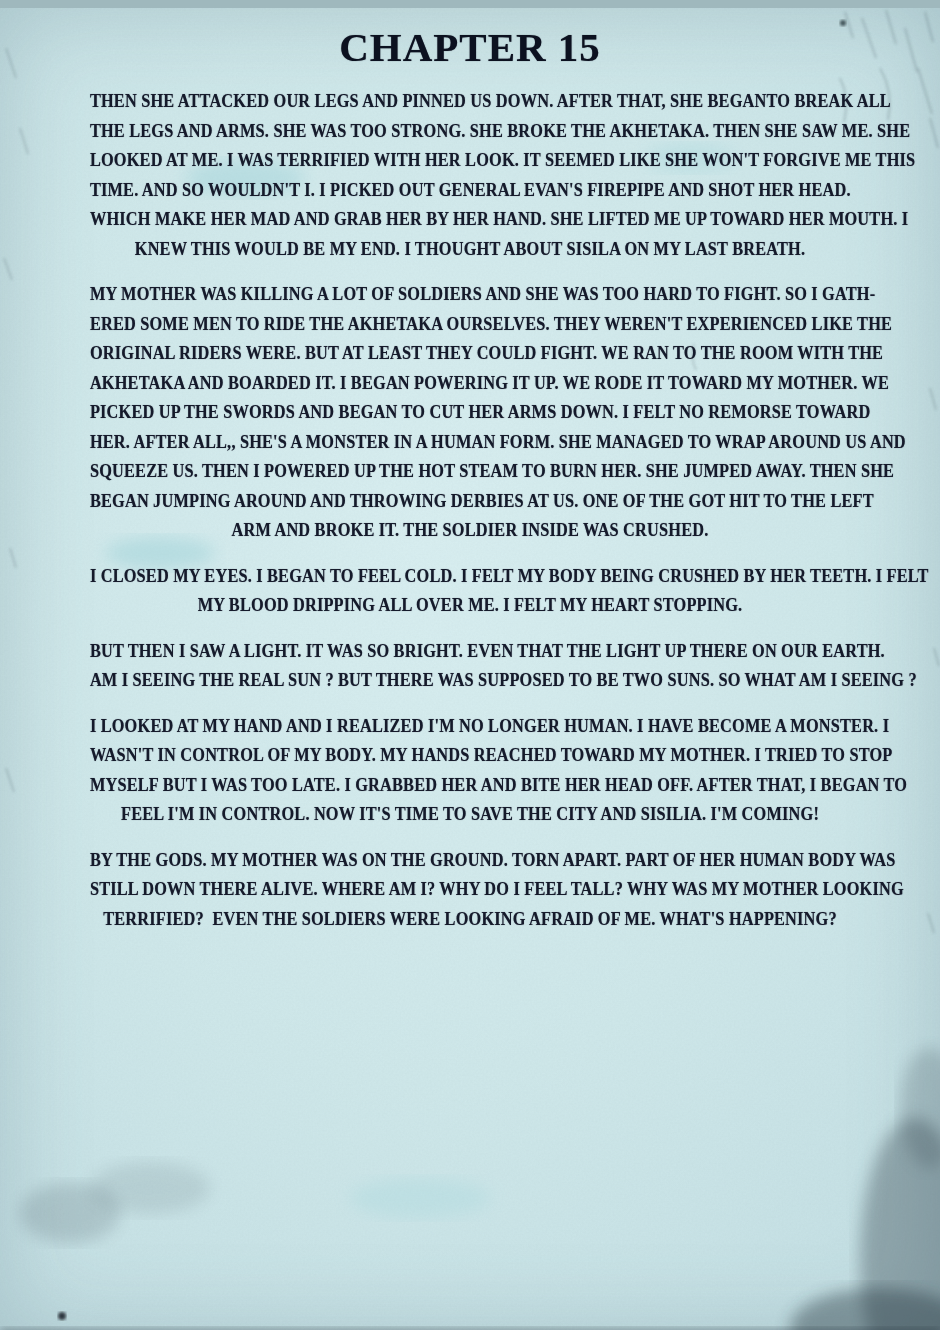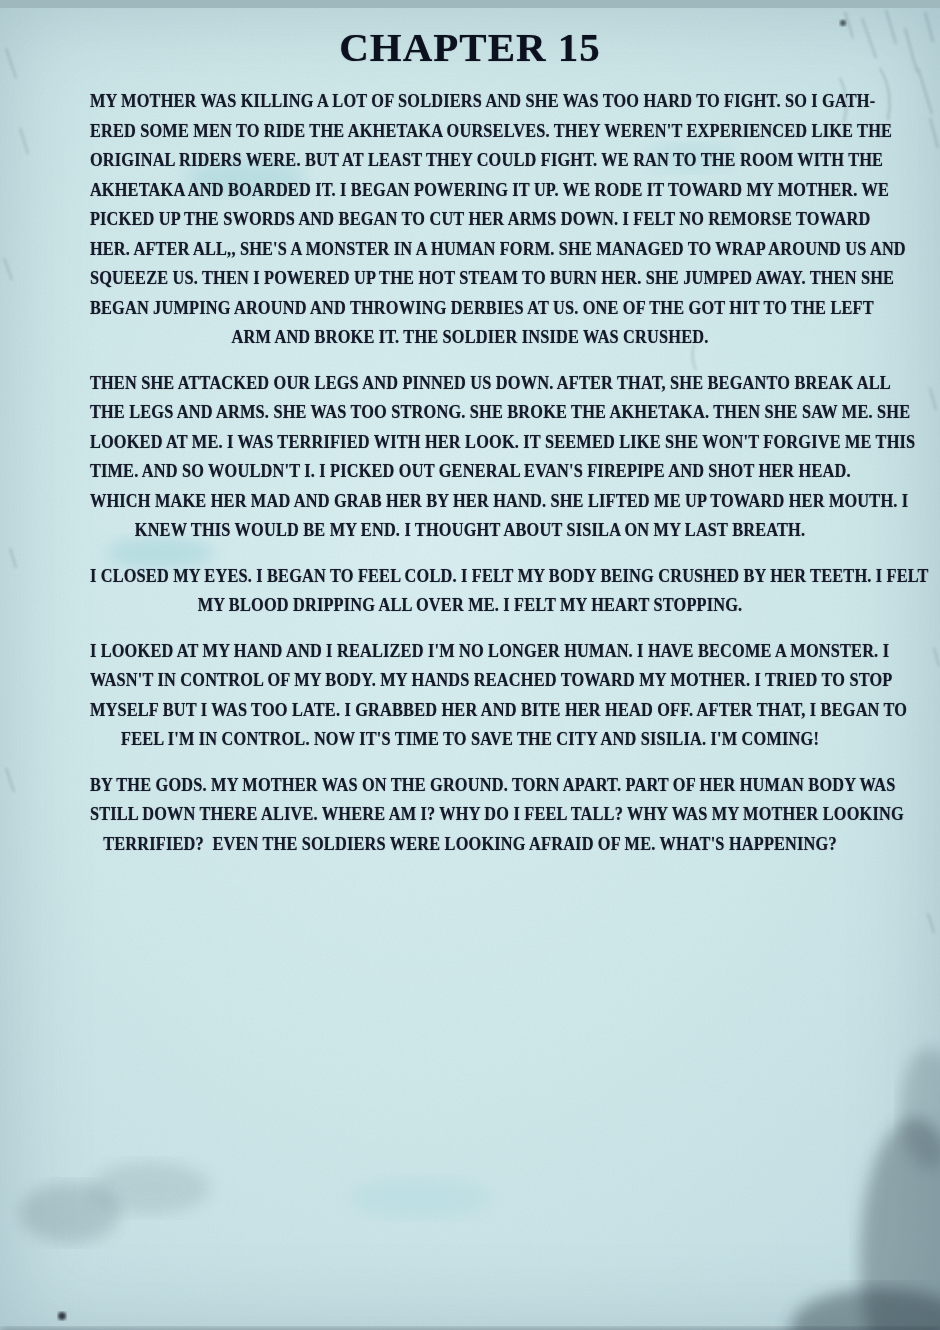--- a/index.html
+++ b/index.html
@@ -107,41 +107,45 @@
 
     <rect x="0" y="1320" width="940" height="14" fill="#27343c" opacity="0.35" filter="url(#blur4)"></rect>
     <rect x="60" y="1324" width="420" height="10" fill="#1d2930" opacity="0.45" filter="url(#blur4)"></rect>
     <rect x="560" y="1324" width="380" height="10" fill="#1d2930" opacity="0.4" filter="url(#blur4)"></rect>
   </svg>
 
   <div class="content">
     <h1 class="title">CHAPTER 15</h1>
     <div class="paragraphs">
         <div class="para">
+          <div class="line">THEN SHE ATTACKED OUR LEGS AND PINNED US DOWN. AFTER THAT, SHE BEGANTO BREAK ALL</div>
+          <div class="line">THE LEGS AND ARMS. SHE WAS TOO STRONG. SHE BROKE THE AKHETAKA. THEN SHE SAW ME. SHE</div>
+          <div class="line">LOOKED AT ME. I WAS TERRIFIED WITH HER LOOK. IT SEEMED LIKE SHE WON'T FORGIVE ME THIS</div>
+          <div class="line">TIME. AND SO WOULDN'T I. I PICKED OUT GENERAL EVAN'S FIREPIPE AND SHOT HER HEAD.</div>
+          <div class="line">WHICH MAKE HER MAD AND GRAB HER BY HER HAND. SHE LIFTED ME UP TOWARD HER MOUTH. I</div>
+          <div class="line">KNEW THIS WOULD BE MY END. I THOUGHT ABOUT SISILA ON MY LAST BREATH.</div>
+        </div>
+        <div class="para">
           <div class="line">MY MOTHER WAS KILLING A LOT OF SOLDIERS AND SHE WAS TOO HARD TO FIGHT. SO I GATH-</div>
           <div class="line">ERED SOME MEN TO RIDE THE AKHETAKA OURSELVES. THEY WEREN'T EXPERIENCED LIKE THE</div>
           <div class="line">ORIGINAL RIDERS WERE. BUT AT LEAST THEY COULD FIGHT. WE RAN TO THE ROOM WITH THE</div>
           <div class="line">AKHETAKA AND BOARDED IT. I BEGAN POWERING IT UP. WE RODE IT TOWARD MY MOTHER. WE</div>
           <div class="line">PICKED UP THE SWORDS AND BEGAN TO CUT HER ARMS DOWN. I FELT NO REMORSE TOWARD</div>
           <div class="line">HER. AFTER ALL,, SHE'S A MONSTER IN A HUMAN FORM. SHE MANAGED TO WRAP AROUND US AND</div>
           <div class="line">SQUEEZE US. THEN I POWERED UP THE HOT STEAM TO BURN HER. SHE JUMPED AWAY. THEN SHE</div>
           <div class="line">BEGAN JUMPING AROUND AND THROWING DERBIES AT US. ONE OF THE GOT HIT TO THE LEFT</div>
           <div class="line">ARM AND BROKE IT. THE SOLDIER INSIDE WAS CRUSHED.</div>
         </div>
         <div class="para">
-          <div class="line">THEN SHE ATTACKED OUR LEGS AND PINNED US DOWN. AFTER THAT, SHE BEGANTO BREAK ALL</div>
-          <div class="line">THE LEGS AND ARMS. SHE WAS TOO STRONG. SHE BROKE THE AKHETAKA. THEN SHE SAW ME. SHE</div>
-          <div class="line">LOOKED AT ME. I WAS TERRIFIED WITH HER LOOK. IT SEEMED LIKE SHE WON'T FORGIVE ME THIS</div>
-          <div class="line">TIME. AND SO WOULDN'T I. I PICKED OUT GENERAL EVAN'S FIREPIPE AND SHOT HER HEAD.</div>
-          <div class="line">WHICH MAKE HER MAD AND GRAB HER BY HER HAND. SHE LIFTED ME UP TOWARD HER MOUTH. I</div>
-          <div class="line">KNEW THIS WOULD BE MY END. I THOUGHT ABOUT SISILA ON MY LAST BREATH.</div>
+          <div class="line">I CLOSED MY EYES. I BEGAN TO FEEL COLD. I FELT MY BODY BEING CRUSHED BY HER TEETH. I FELT</div>
+          <div class="line">MY BLOOD DRIPPING ALL OVER ME. I FELT MY HEART STOPPING.</div>
         </div>
         <div class="para">
-          <div class="line">I CLOSED MY EYES. I BEGAN TO FEEL COLD. I FELT MY BODY BEING CRUSHED BY HER TEETH. I FELT</div>
-          <div class="line">MY BLOOD DRIPPING ALL OVER ME. I FELT MY HEART STOPPING.</div>
+          <div class="line">BUT THEN I SAW A LIGHT. IT WAS SO BRIGHT. EVEN THAT THE LIGHT UP THERE ON OUR EARTH.</div>
+          <div class="line">AM I SEEING THE REAL SUN ? BUT THERE WAS SUPPOSED TO BE TWO SUNS. SO WHAT AM I SEEING ?</div>
         </div>
         <div class="para">
           <div class="line">I LOOKED AT MY HAND AND I REALIZED I'M NO LONGER HUMAN. I HAVE BECOME A MONSTER. I</div>
           <div class="line">WASN'T IN CONTROL OF MY BODY. MY HANDS REACHED TOWARD MY MOTHER. I TRIED TO STOP</div>
           <div class="line">MYSELF BUT I WAS TOO LATE. I GRABBED HER AND BITE HER HEAD OFF. AFTER THAT, I BEGAN TO</div>
           <div class="line">FEEL I'M IN CONTROL. NOW IT'S TIME TO SAVE THE CITY AND SISILIA. I'M COMING!</div>
         </div>
         <div class="para">
           <div class="line">BY THE GODS. MY MOTHER WAS ON THE GROUND. TORN APART. PART OF HER HUMAN BODY WAS</div>
           <div class="line">STILL DOWN THERE ALIVE. WHERE AM I? WHY DO I FEEL TALL? WHY WAS MY MOTHER LOOKING</div>

